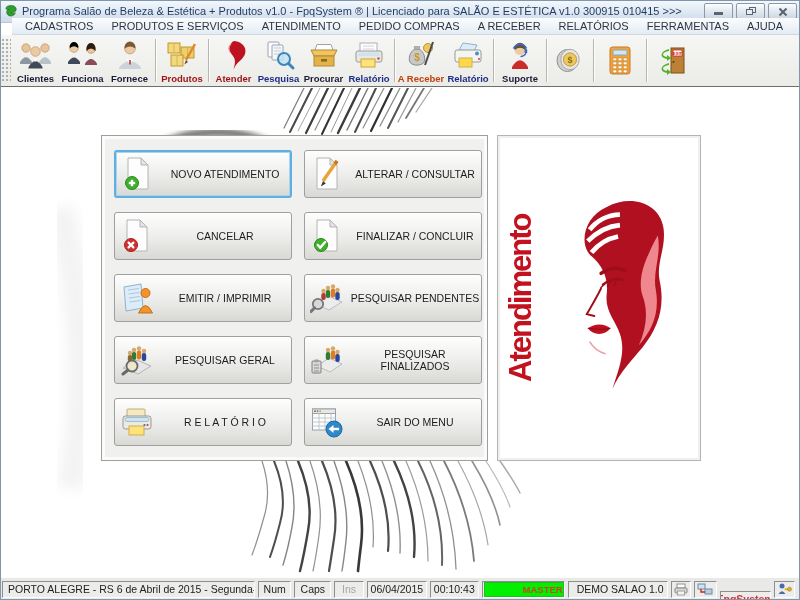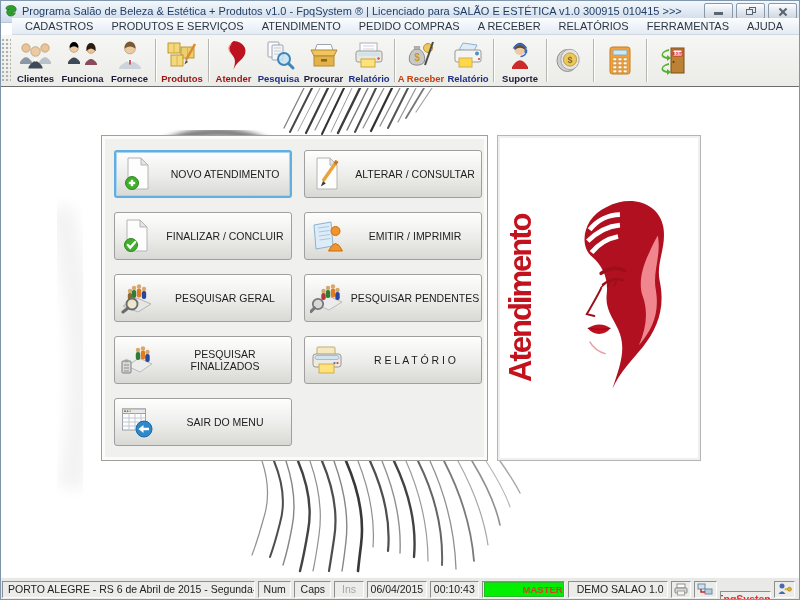--- a/index.html
+++ b/index.html
@@ -435,20 +435,31 @@
           <path d="M11,24 l-2.2,5.6 l5,-3 z" fill="#3a3a3a"></path>
         </svg>
       </span>
       <span class="mlabel">ALTERAR / CONSULTAR</span>
     </div>
     <div class="menu-btn">
       <span class="micon">
         <svg width="30" height="34" viewBox="0 0 30 34">
           <path d="M5,1 h13 l7,7 v24 h-20 z" fill="#fdfdfd" stroke="#b4b4b4"></path>
           <path d="M18,1 l7,7 h-7 z" fill="#e4e4e4" stroke="#b4b4b4"></path>
+          <circle cx="9" cy="26" r="6.5" fill="#d23030" stroke="#a82020"></circle>
+          <path d="M6.6,23.6 l4.8,4.8 M11.4,23.6 l-4.8,4.8" stroke="#fff" stroke-width="2.2" stroke-linecap="round"></path>
+        </svg>
+      </span>
+      <span class="mlabel">CANCELAR</span>
+    </div>
+    <div class="menu-btn">
+      <span class="micon">
+        <svg width="30" height="34" viewBox="0 0 30 34">
+          <path d="M5,1 h13 l7,7 v24 h-20 z" fill="#fdfdfd" stroke="#b4b4b4"></path>
+          <path d="M18,1 l7,7 h-7 z" fill="#e4e4e4" stroke="#b4b4b4"></path>
           <circle cx="9" cy="26" r="6.5" fill="#3fae2a" stroke="#2c8a1c"></circle>
           <path d="M5.8,26 l2.4,2.6 l5,-5.6" stroke="#fff" stroke-width="2.4" fill="none" stroke-linecap="round"></path>
         </svg>
       </span>
       <span class="mlabel">FINALIZAR / CONCLUIR</span>
     </div>
     <div class="menu-btn">
       <span class="micon">
         <svg width="32" height="34" viewBox="0 0 32 34">
           <path d="M3,6 L20,3 L22,27 L5,30 Z" fill="#dcecf8" stroke="#8fb2cc"></path>
@@ -456,56 +467,56 @@
               <line x1="7" y1="9" x2="18" y2="7.5"></line>
               <line x1="7.5" y1="13" x2="18.5" y2="11.5"></line>
               <line x1="8" y1="17" x2="19" y2="15.5"></line>
               <line x1="8.5" y1="21" x2="19.5" y2="19.5"></line>
             </g>
           <circle cx="24.5" cy="12" r="4.5" fill="#f2932e" stroke="#c76f12"></circle>
           <path d="M17.5,32 Q24.5,17 31.5,32 Z" fill="#f2932e" stroke="#c76f12"></path>
         </svg>
       </span>
       <span class="mlabel">EMITIR / IMPRIMIR</span>
+    </div>
+    <div class="menu-btn">
+      <span class="micon">
+        <svg width="34" height="32" viewBox="0 0 34 32">
+          <path d="M5,22 L18,14 L32,20 L19,28 Z" fill="#ececec" stroke="#bbb"></path>
+          <circle cx="18" cy="6" r="2.2" fill="#d8a86a"></circle>
+            <rect x="15.8" y="8" width="4.4" height="8" rx="2" fill="#2e7d32"></rect>
+          <circle cx="23" cy="4.5" r="2.2" fill="#d8a86a"></circle>
+            <rect x="20.8" y="6.5" width="4.4" height="9" rx="2" fill="#e07b1f"></rect>
+          <circle cx="27.5" cy="8" r="2.2" fill="#d8a86a"></circle>
+            <rect x="25.3" y="10" width="4.4" height="8" rx="2" fill="#29459e"></rect>
+          <circle cx="13.5" cy="9" r="2.2" fill="#d8a86a"></circle>
+            <rect x="11.3" y="11" width="4.4" height="7" rx="2" fill="#b03a3a"></rect>
+          <circle cx="8" cy="22" r="5.2" fill="#d8d8d8" stroke="#787878" stroke-width="1.8"></circle>
+          <line x1="4.4" y1="26" x2="1" y2="29.5" stroke="#787878" stroke-width="3.2" stroke-linecap="round"></line>
+        </svg>
+      </span>
+      <span class="mlabel">PESQUISAR PENDENTES</span>
     </div>
     <div class="menu-btn">
       <span class="micon">
         <svg width="34" height="32" viewBox="0 0 34 32">
           <path d="M3,24 L17,16 L31,22 L18,30 Z" fill="#e6e6e6" stroke="#b4b4b4"></path>
           <circle cx="14" cy="6" r="2.2" fill="#d8a86a"></circle>
             <rect x="11.8" y="8" width="4.4" height="8" rx="2" fill="#2e7d32"></rect>
           <circle cx="19" cy="4.5" r="2.2" fill="#d8a86a"></circle>
             <rect x="16.8" y="6.5" width="4.4" height="9" rx="2" fill="#e07b1f"></rect>
           <circle cx="24" cy="7" r="2.2" fill="#d8a86a"></circle>
             <rect x="21.8" y="9" width="4.4" height="8" rx="2" fill="#29459e"></rect>
           <circle cx="10" cy="9" r="2.2" fill="#d8a86a"></circle>
             <rect x="7.8" y="11" width="4.4" height="7" rx="2" fill="#8a6a2e"></rect>
           <circle cx="12" cy="22" r="5.5" fill="rgba(240,232,200,.85)" stroke="#6a6a6a" stroke-width="1.8"></circle>
           <line x1="7.8" y1="26.2" x2="3" y2="30" stroke="#6a6a6a" stroke-width="3" stroke-linecap="round"></line>
         </svg>
       </span>
       <span class="mlabel">PESQUISAR GERAL</span>
-    </div>
-    <div class="menu-btn">
-      <span class="micon">
-        <svg width="34" height="32" viewBox="0 0 34 32">
-          <path d="M5,22 L18,14 L32,20 L19,28 Z" fill="#ececec" stroke="#bbb"></path>
-          <circle cx="18" cy="6" r="2.2" fill="#d8a86a"></circle>
-            <rect x="15.8" y="8" width="4.4" height="8" rx="2" fill="#2e7d32"></rect>
-          <circle cx="23" cy="4.5" r="2.2" fill="#d8a86a"></circle>
-            <rect x="20.8" y="6.5" width="4.4" height="9" rx="2" fill="#e07b1f"></rect>
-          <circle cx="27.5" cy="8" r="2.2" fill="#d8a86a"></circle>
-            <rect x="25.3" y="10" width="4.4" height="8" rx="2" fill="#29459e"></rect>
-          <circle cx="13.5" cy="9" r="2.2" fill="#d8a86a"></circle>
-            <rect x="11.3" y="11" width="4.4" height="7" rx="2" fill="#b03a3a"></rect>
-          <circle cx="8" cy="22" r="5.2" fill="#d8d8d8" stroke="#787878" stroke-width="1.8"></circle>
-          <line x1="4.4" y1="26" x2="1" y2="29.5" stroke="#787878" stroke-width="3.2" stroke-linecap="round"></line>
-        </svg>
-      </span>
-      <span class="mlabel">PESQUISAR PENDENTES</span>
     </div>
     <div class="menu-btn">
       <span class="micon">
         <svg width="34" height="32" viewBox="0 0 34 32">
           <path d="M7,22 L19,14 L32,20 L20,28 Z" fill="#ececec" stroke="#bbb"></path>
           <circle cx="18" cy="6" r="2.2" fill="#d8a86a"></circle>
             <rect x="15.8" y="8" width="4.4" height="8" rx="2" fill="#2e7d32"></rect>
           <circle cx="23" cy="4.5" r="2.2" fill="#d8a86a"></circle>
             <rect x="20.8" y="6.5" width="4.4" height="9" rx="2" fill="#e07b1f"></rect>
           <circle cx="27.5" cy="8" r="2.2" fill="#d8a86a"></circle>

